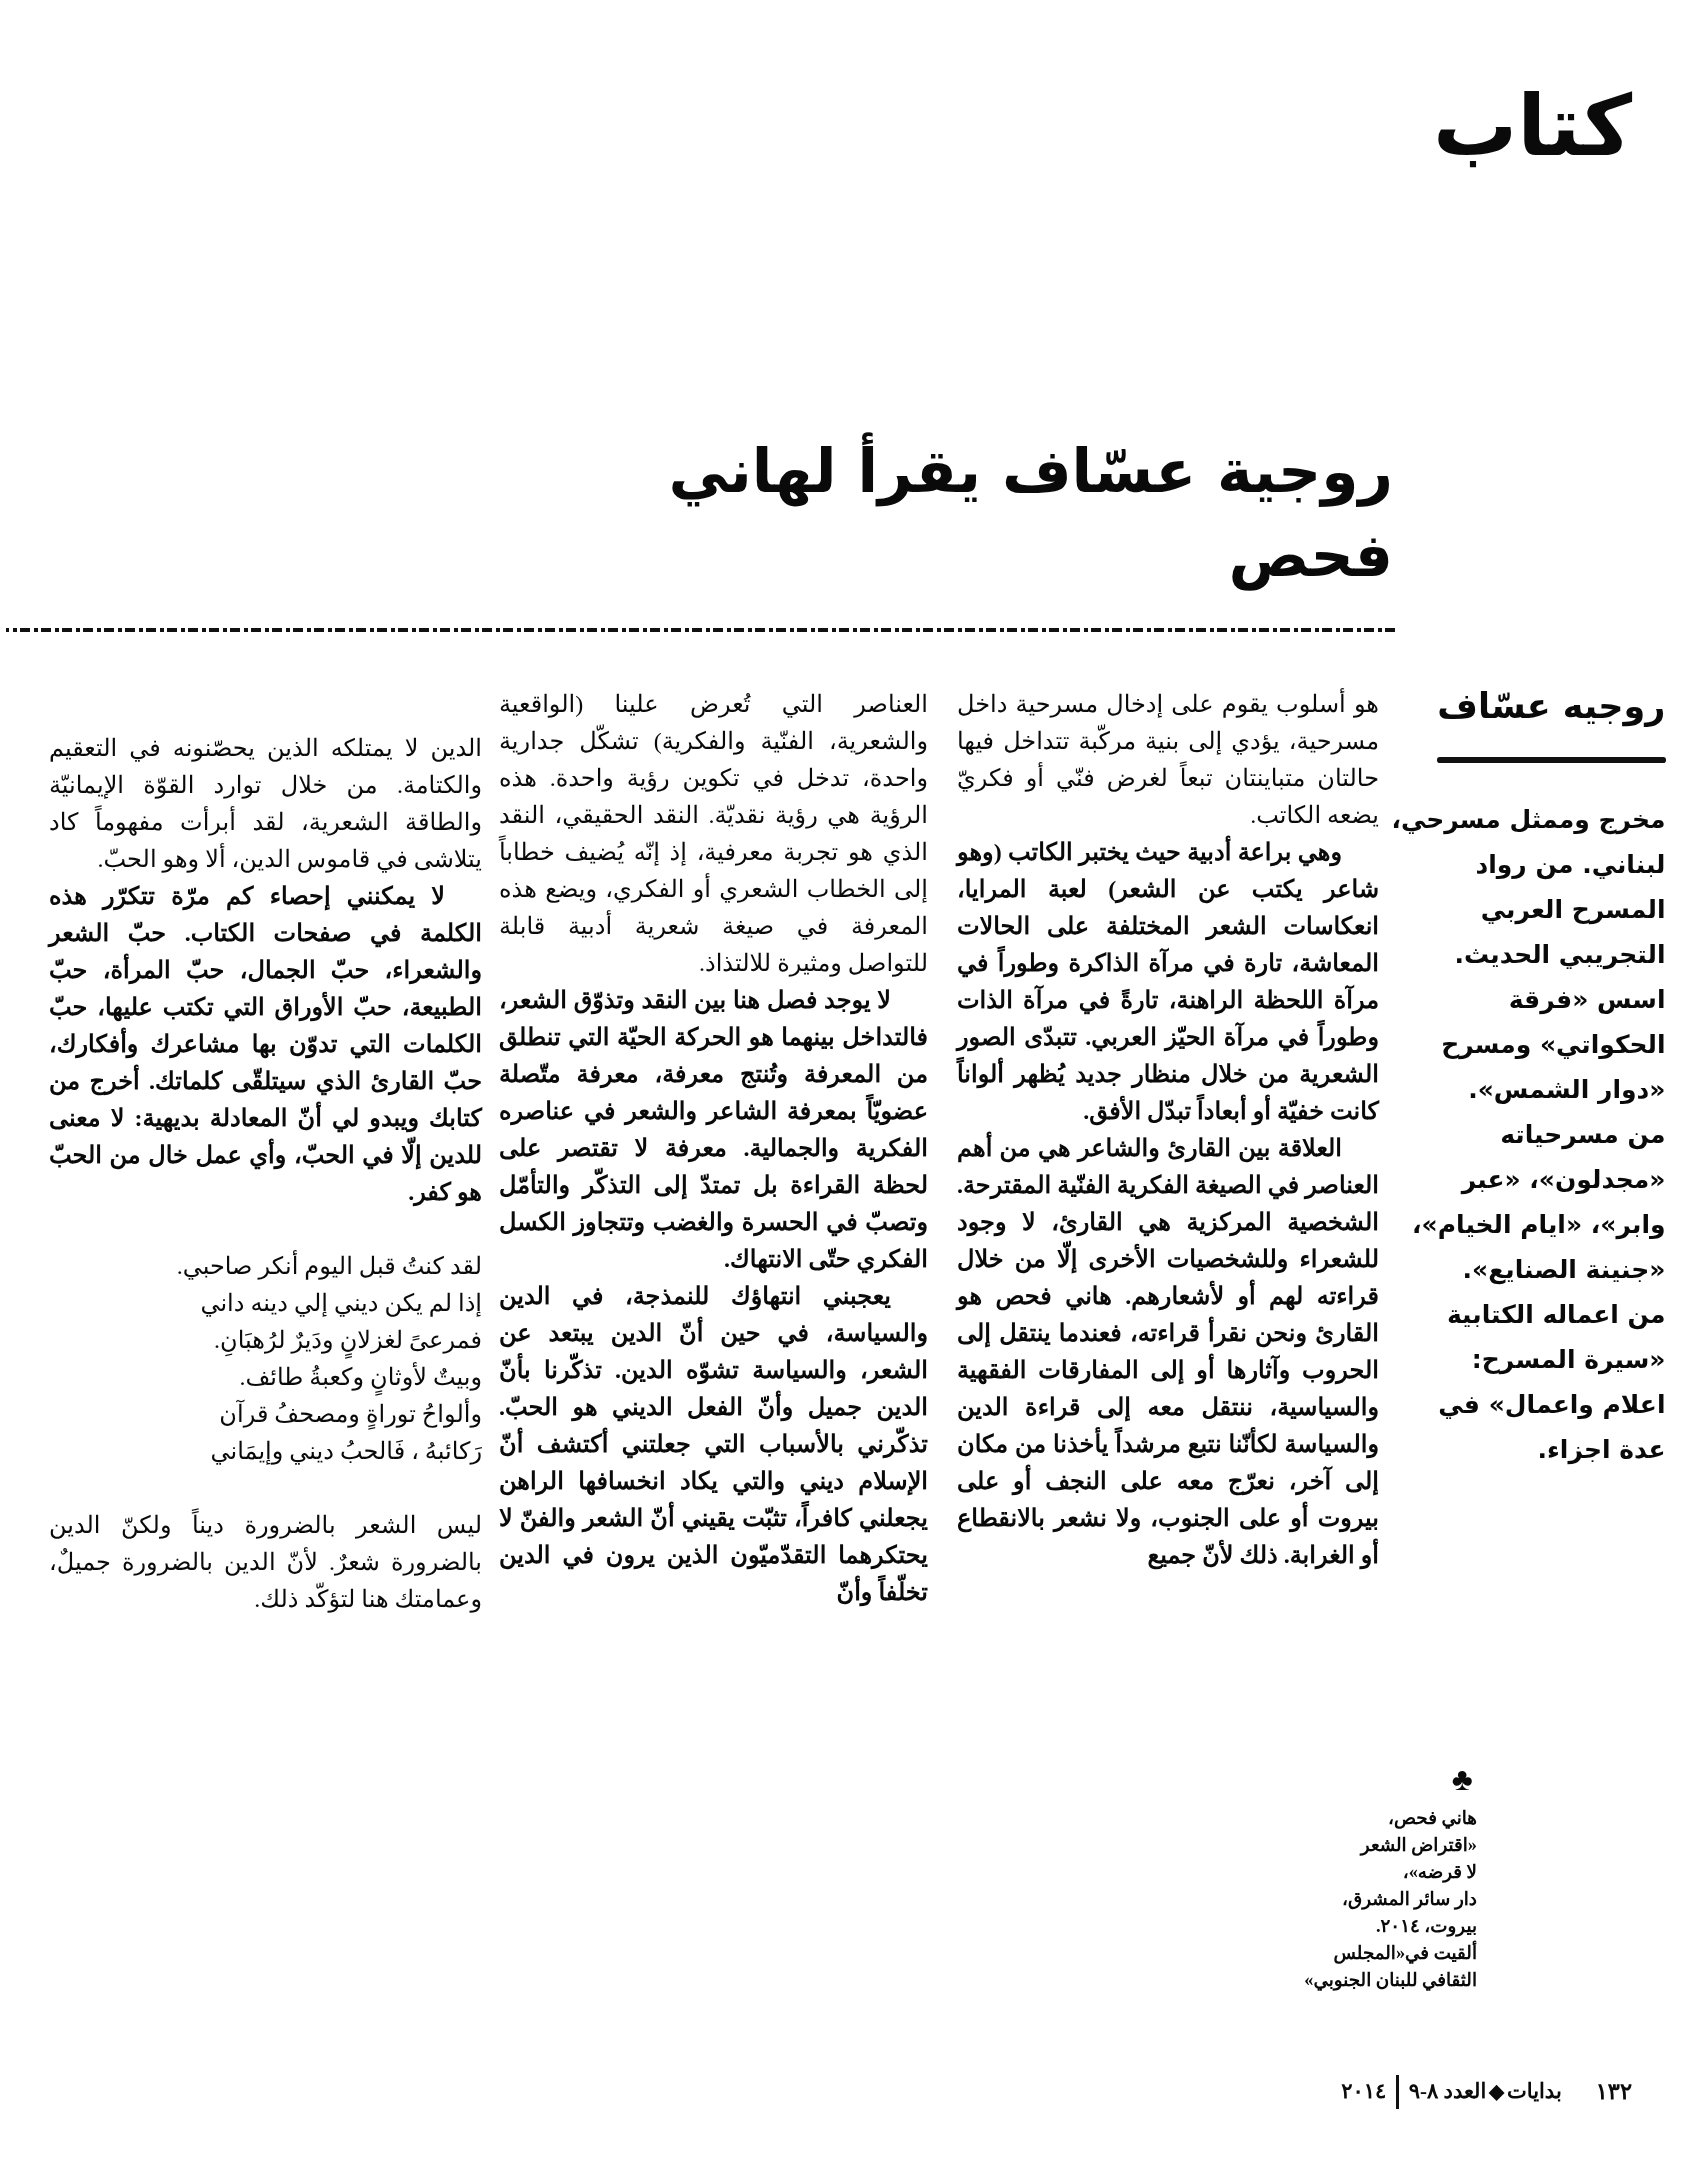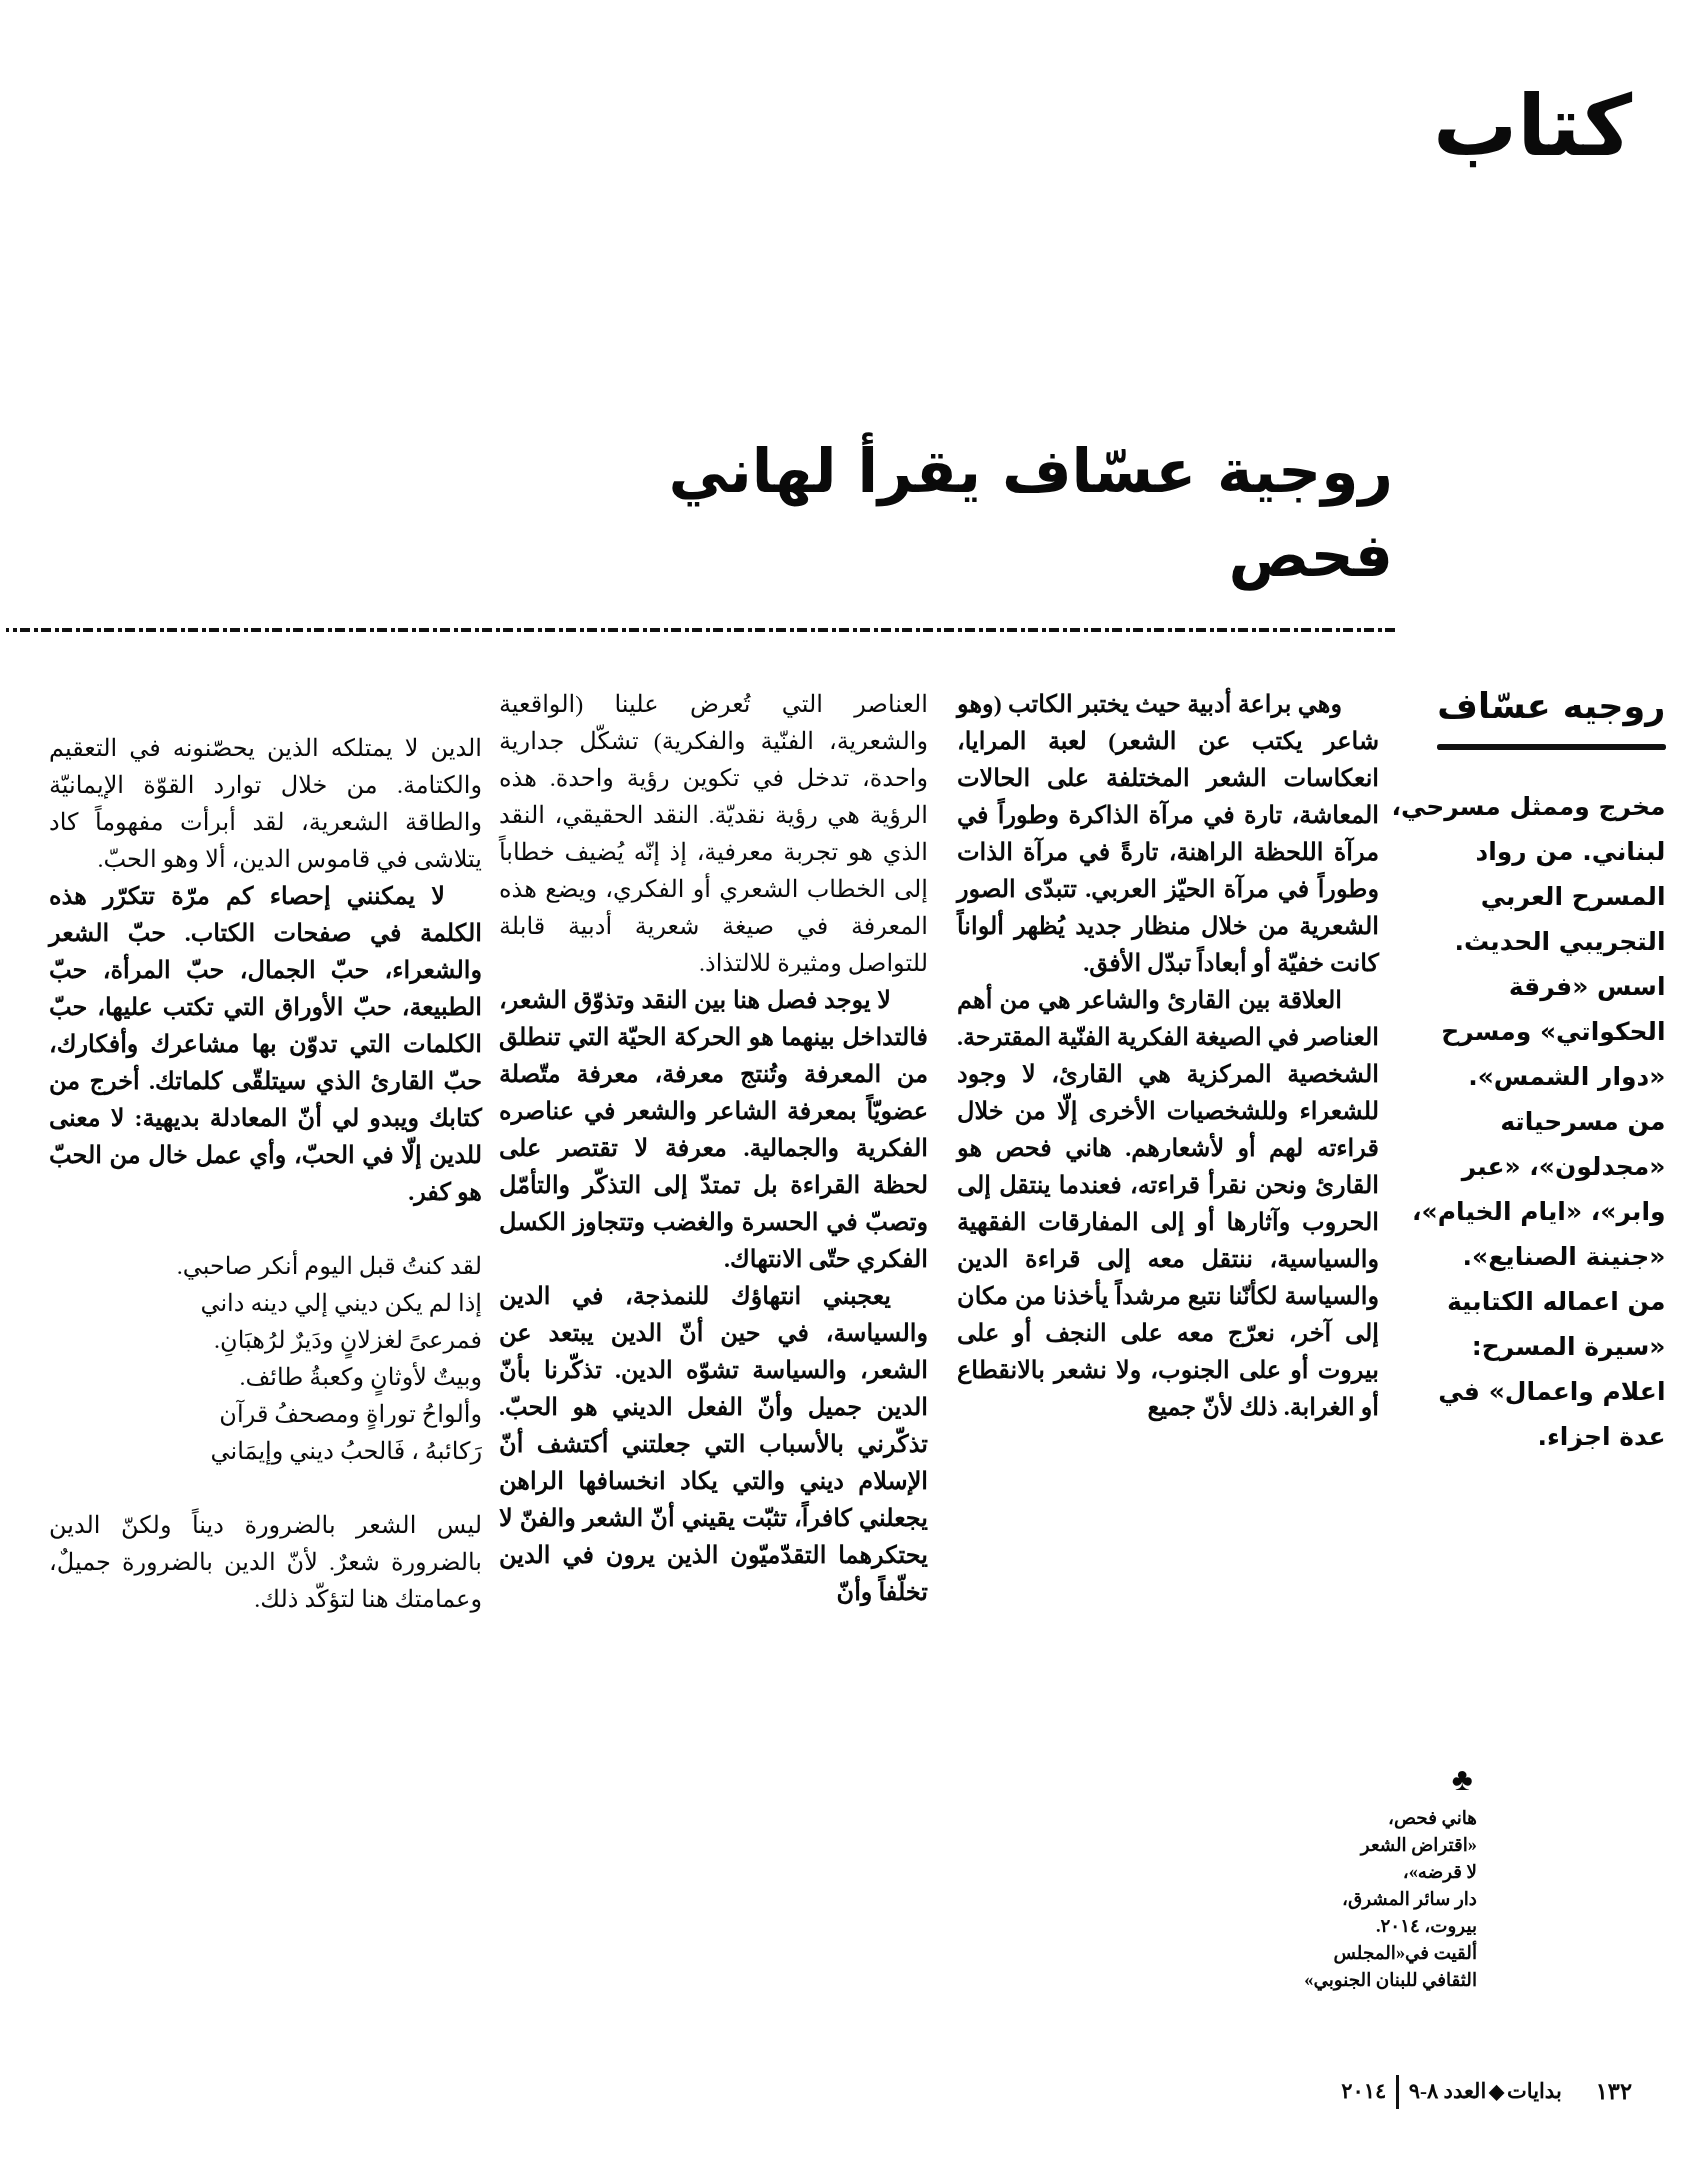--- a/index.html
+++ b/index.html
@@ -39,21 +39,21 @@
     position: absolute;
     top: 682px; right: 22.5px;
     width: 232px;
     text-align: right;
     font-family: "DejaVu Sans", sans-serif;
   }
   .author-name {
     font-weight: bold;
     font-size: 35px;
     line-height: 49px;
-    padding-bottom: 13px;
+    padding-bottom: 26px;
   }
   .author-rule {
     height: 6.3px;
     background: #111;
     border-radius: 2.8px;
     margin-bottom: 34px;
     width: 229px;
   }
   .bio-line {
     font-weight: bold;
@@ -149,20 +149,21 @@
   <div class="book-line">هاني فحص،</div>
   <div class="book-line">«اقتراض الشعر</div>
   <div class="book-line">لا قرضه»،</div>
   <div class="book-line">دار سائر المشرق،</div>
   <div class="book-line">بيروت، ٢٠١٤.</div>
   <div class="book-line">ألقيت في«المجلس</div>
   <div class="book-line">الثقافي للبنان الجنوبي»</div>
 </div>
 
 <div class="column col-1">
+  <p class="para">هو أسلوب يقوم على إدخال مسرحية داخل مسرحية، يؤدي إلى بنية مركّبة تتداخل فيها حالتان متباينتان تبعاً لغرض فنّي أو فكريّ يضعه الكاتب.</p>
   <p class="para indent">وهي براعة أدبية حيث يختبر الكاتب (وهو شاعر يكتب عن الشعر) لعبة المرايا، انعكاسات الشعر المختلفة على الحالات المعاشة، تارة في مرآة الذاكرة وطوراً في مرآة اللحظة الراهنة، تارةً في مرآة الذات وطوراً في مرآة الحيّز العربي. تتبدّى الصور الشعرية من خلال منظار جديد يُظهر ألواناً كانت خفيّة أو أبعاداً تبدّل الأفق.</p>
   <p class="para indent">العلاقة بين القارئ والشاعر هي من أهم العناصر في الصيغة الفكرية الفنّية المقترحة. الشخصية المركزية هي القارئ، لا وجود للشعراء وللشخصيات الأخرى إلّا من خلال قراءته لهم أو لأشعارهم. هاني فحص هو القارئ ونحن نقرأ قراءته، فعندما ينتقل إلى الحروب وآثارها أو إلى المفارقات الفقهية والسياسية، ننتقل معه إلى قراءة الدين والسياسة لكأنّنا نتبع مرشداً يأخذنا من مكان إلى آخر، نعرّج معه على النجف أو على بيروت أو على الجنوب، ولا نشعر بالانقطاع أو الغرابة. ذلك لأنّ جميع</p>
 </div>
 
 <div class="column col-2">
   <p class="para">العناصر التي تُعرض علينا (الواقعية والشعرية، الفنّية والفكرية) تشكّل جدارية واحدة، تدخل في تكوين رؤية واحدة. هذه الرؤية هي رؤية نقديّة. النقد الحقيقي، النقد الذي هو تجربة معرفية، إذ إنّه يُضيف خطاباً إلى الخطاب الشعري أو الفكري، ويضع هذه المعرفة في صيغة شعرية أدبية قابلة للتواصل ومثيرة للالتذاذ.</p>
   <p class="para indent">لا يوجد فصل هنا بين النقد وتذوّق الشعر، فالتداخل بينهما هو الحركة الحيّة التي تنطلق من المعرفة وتُنتج معرفة، معرفة متّصلة عضويّاً بمعرفة الشاعر والشعر في عناصره الفكرية والجمالية. معرفة لا تقتصر على لحظة القراءة بل تمتدّ إلى التذكّر والتأمّل وتصبّ في الحسرة والغضب وتتجاوز الكسل الفكري حتّى الانتهاك.</p>
   <p class="para indent">يعجبني انتهاؤك للنمذجة، في الدين والسياسة، في حين أنّ الدين يبتعد عن الشعر، والسياسة تشوّه الدين. تذكّرنا بأنّ الدين جميل وأنّ الفعل الديني هو الحبّ. تذكّرني بالأسباب التي جعلتني أكتشف أنّ الإسلام ديني والتي يكاد انخسافها الراهن يجعلني كافراً، تثبّت يقيني أنّ الشعر والفنّ لا يحتكرهما التقدّميّون الذين يرون في الدين تخلّفاً وأنّ</p>
 </div>
 

